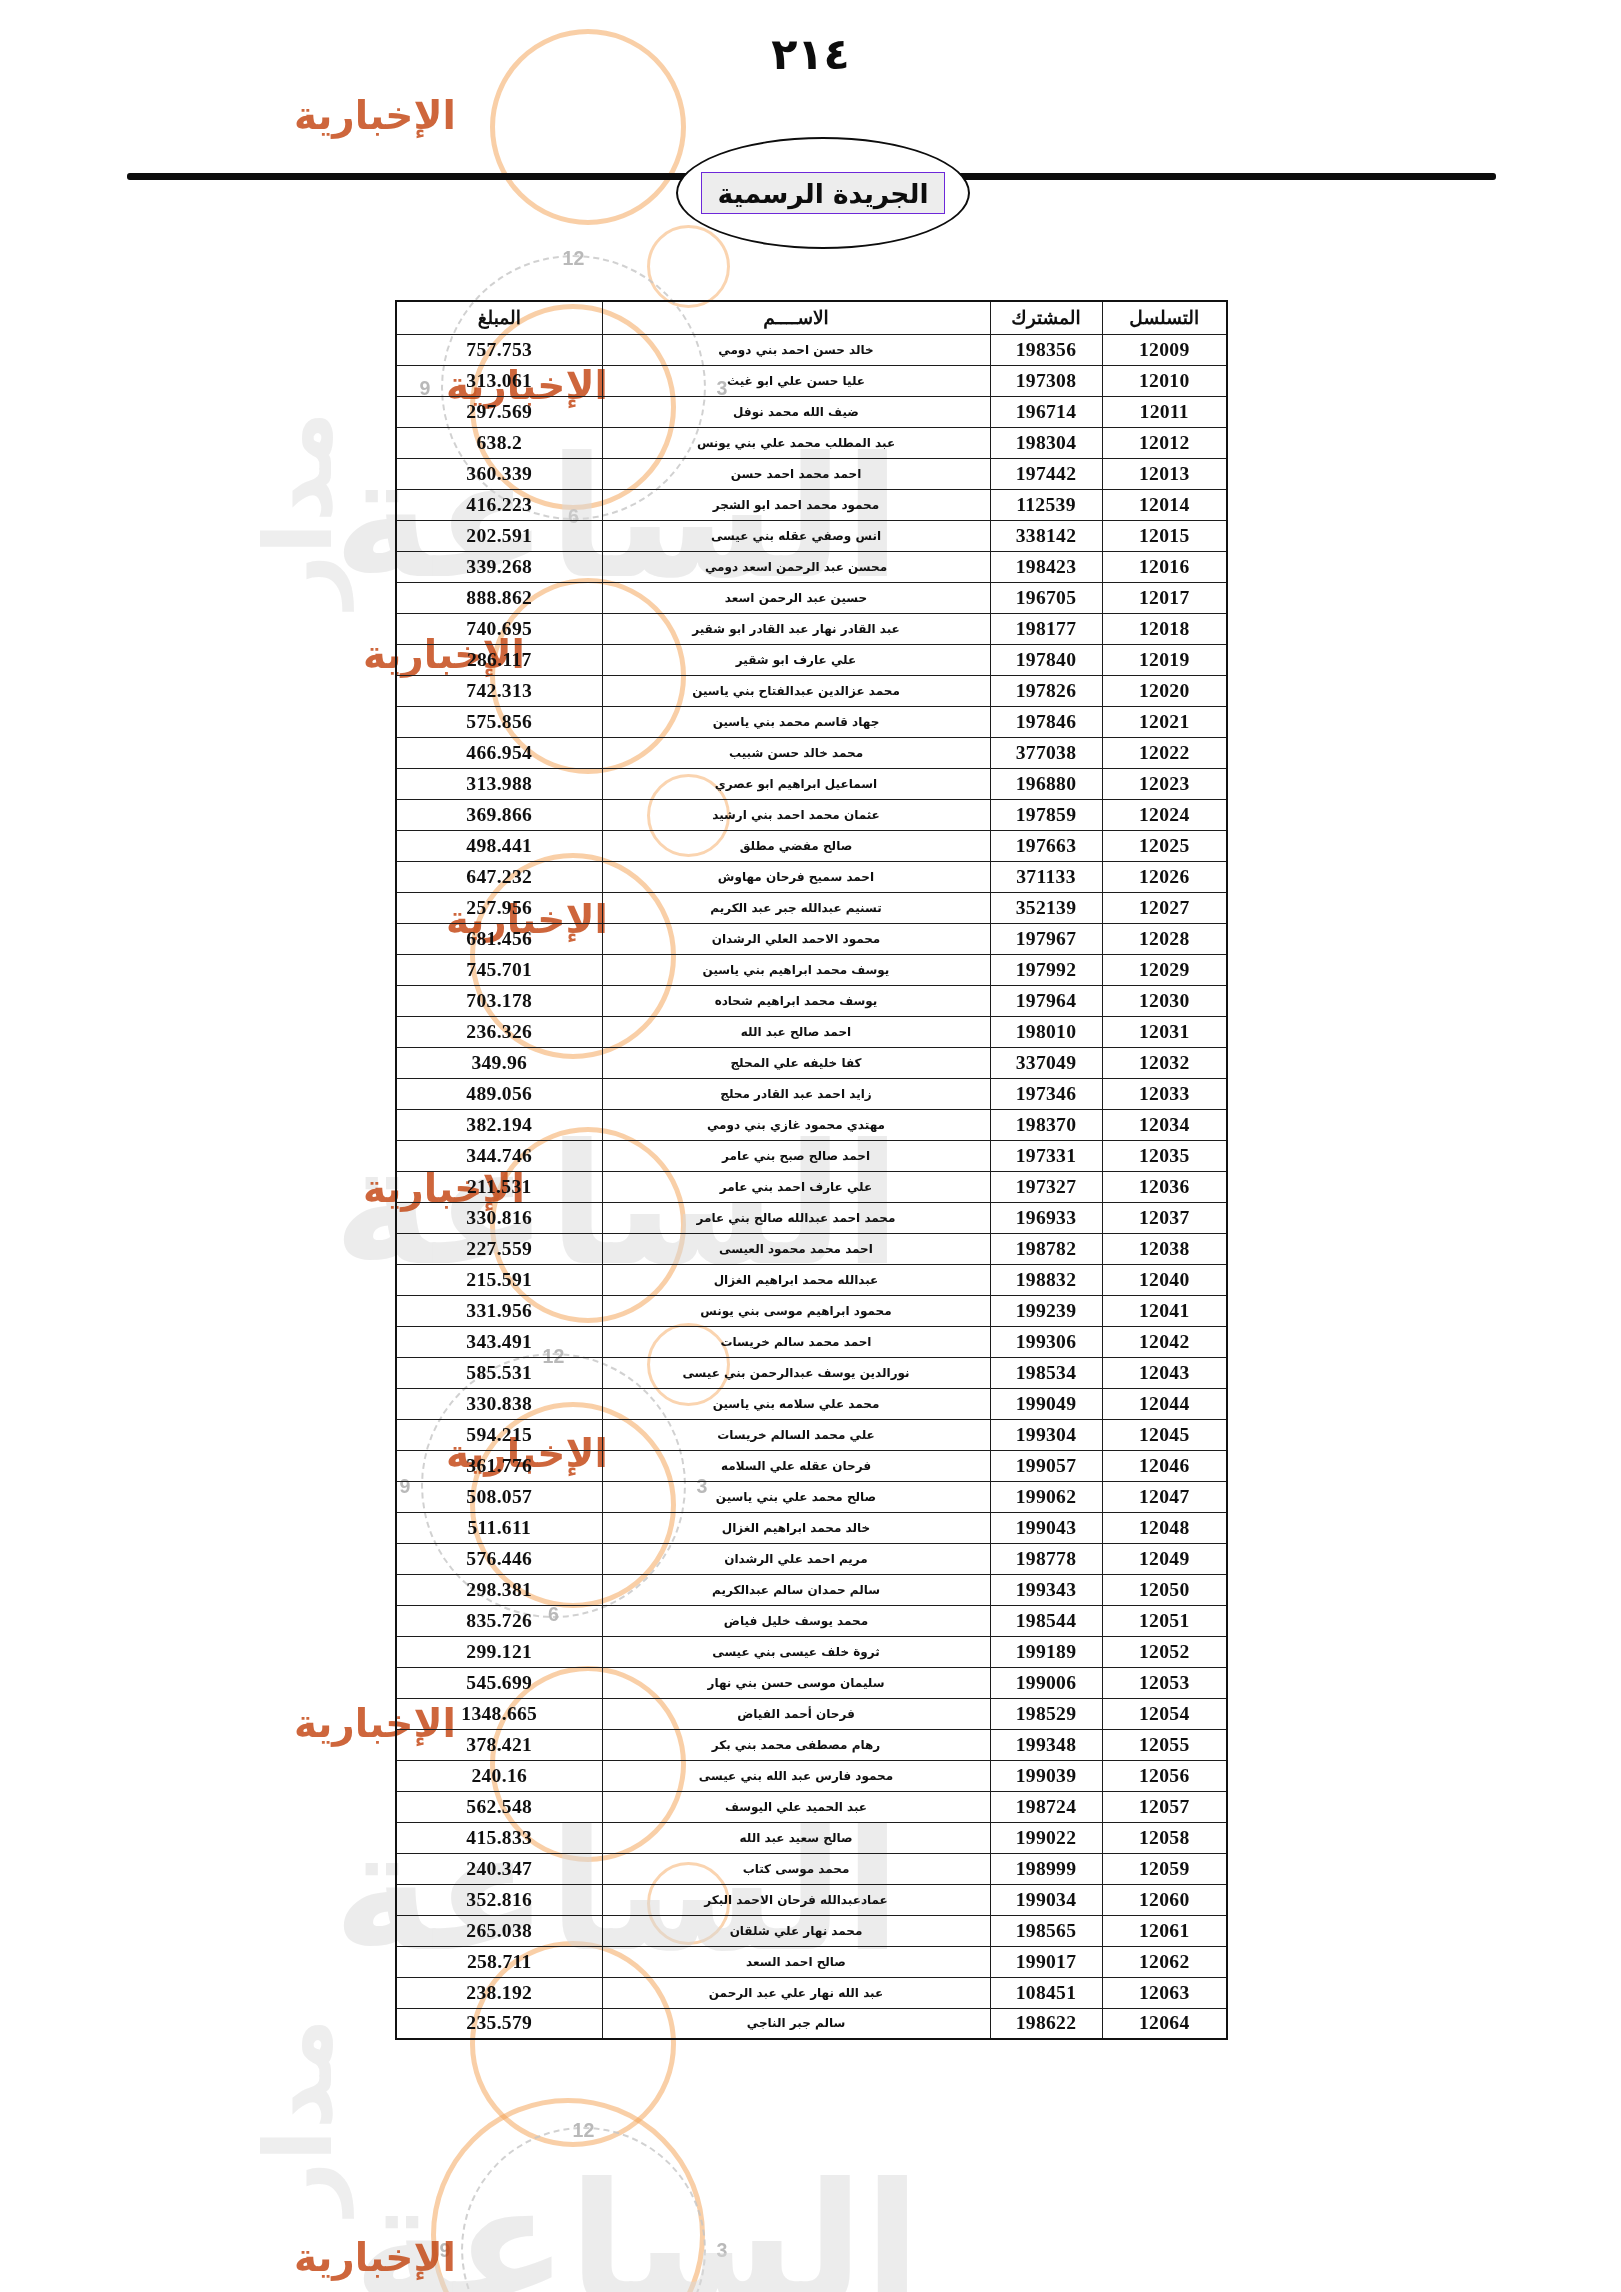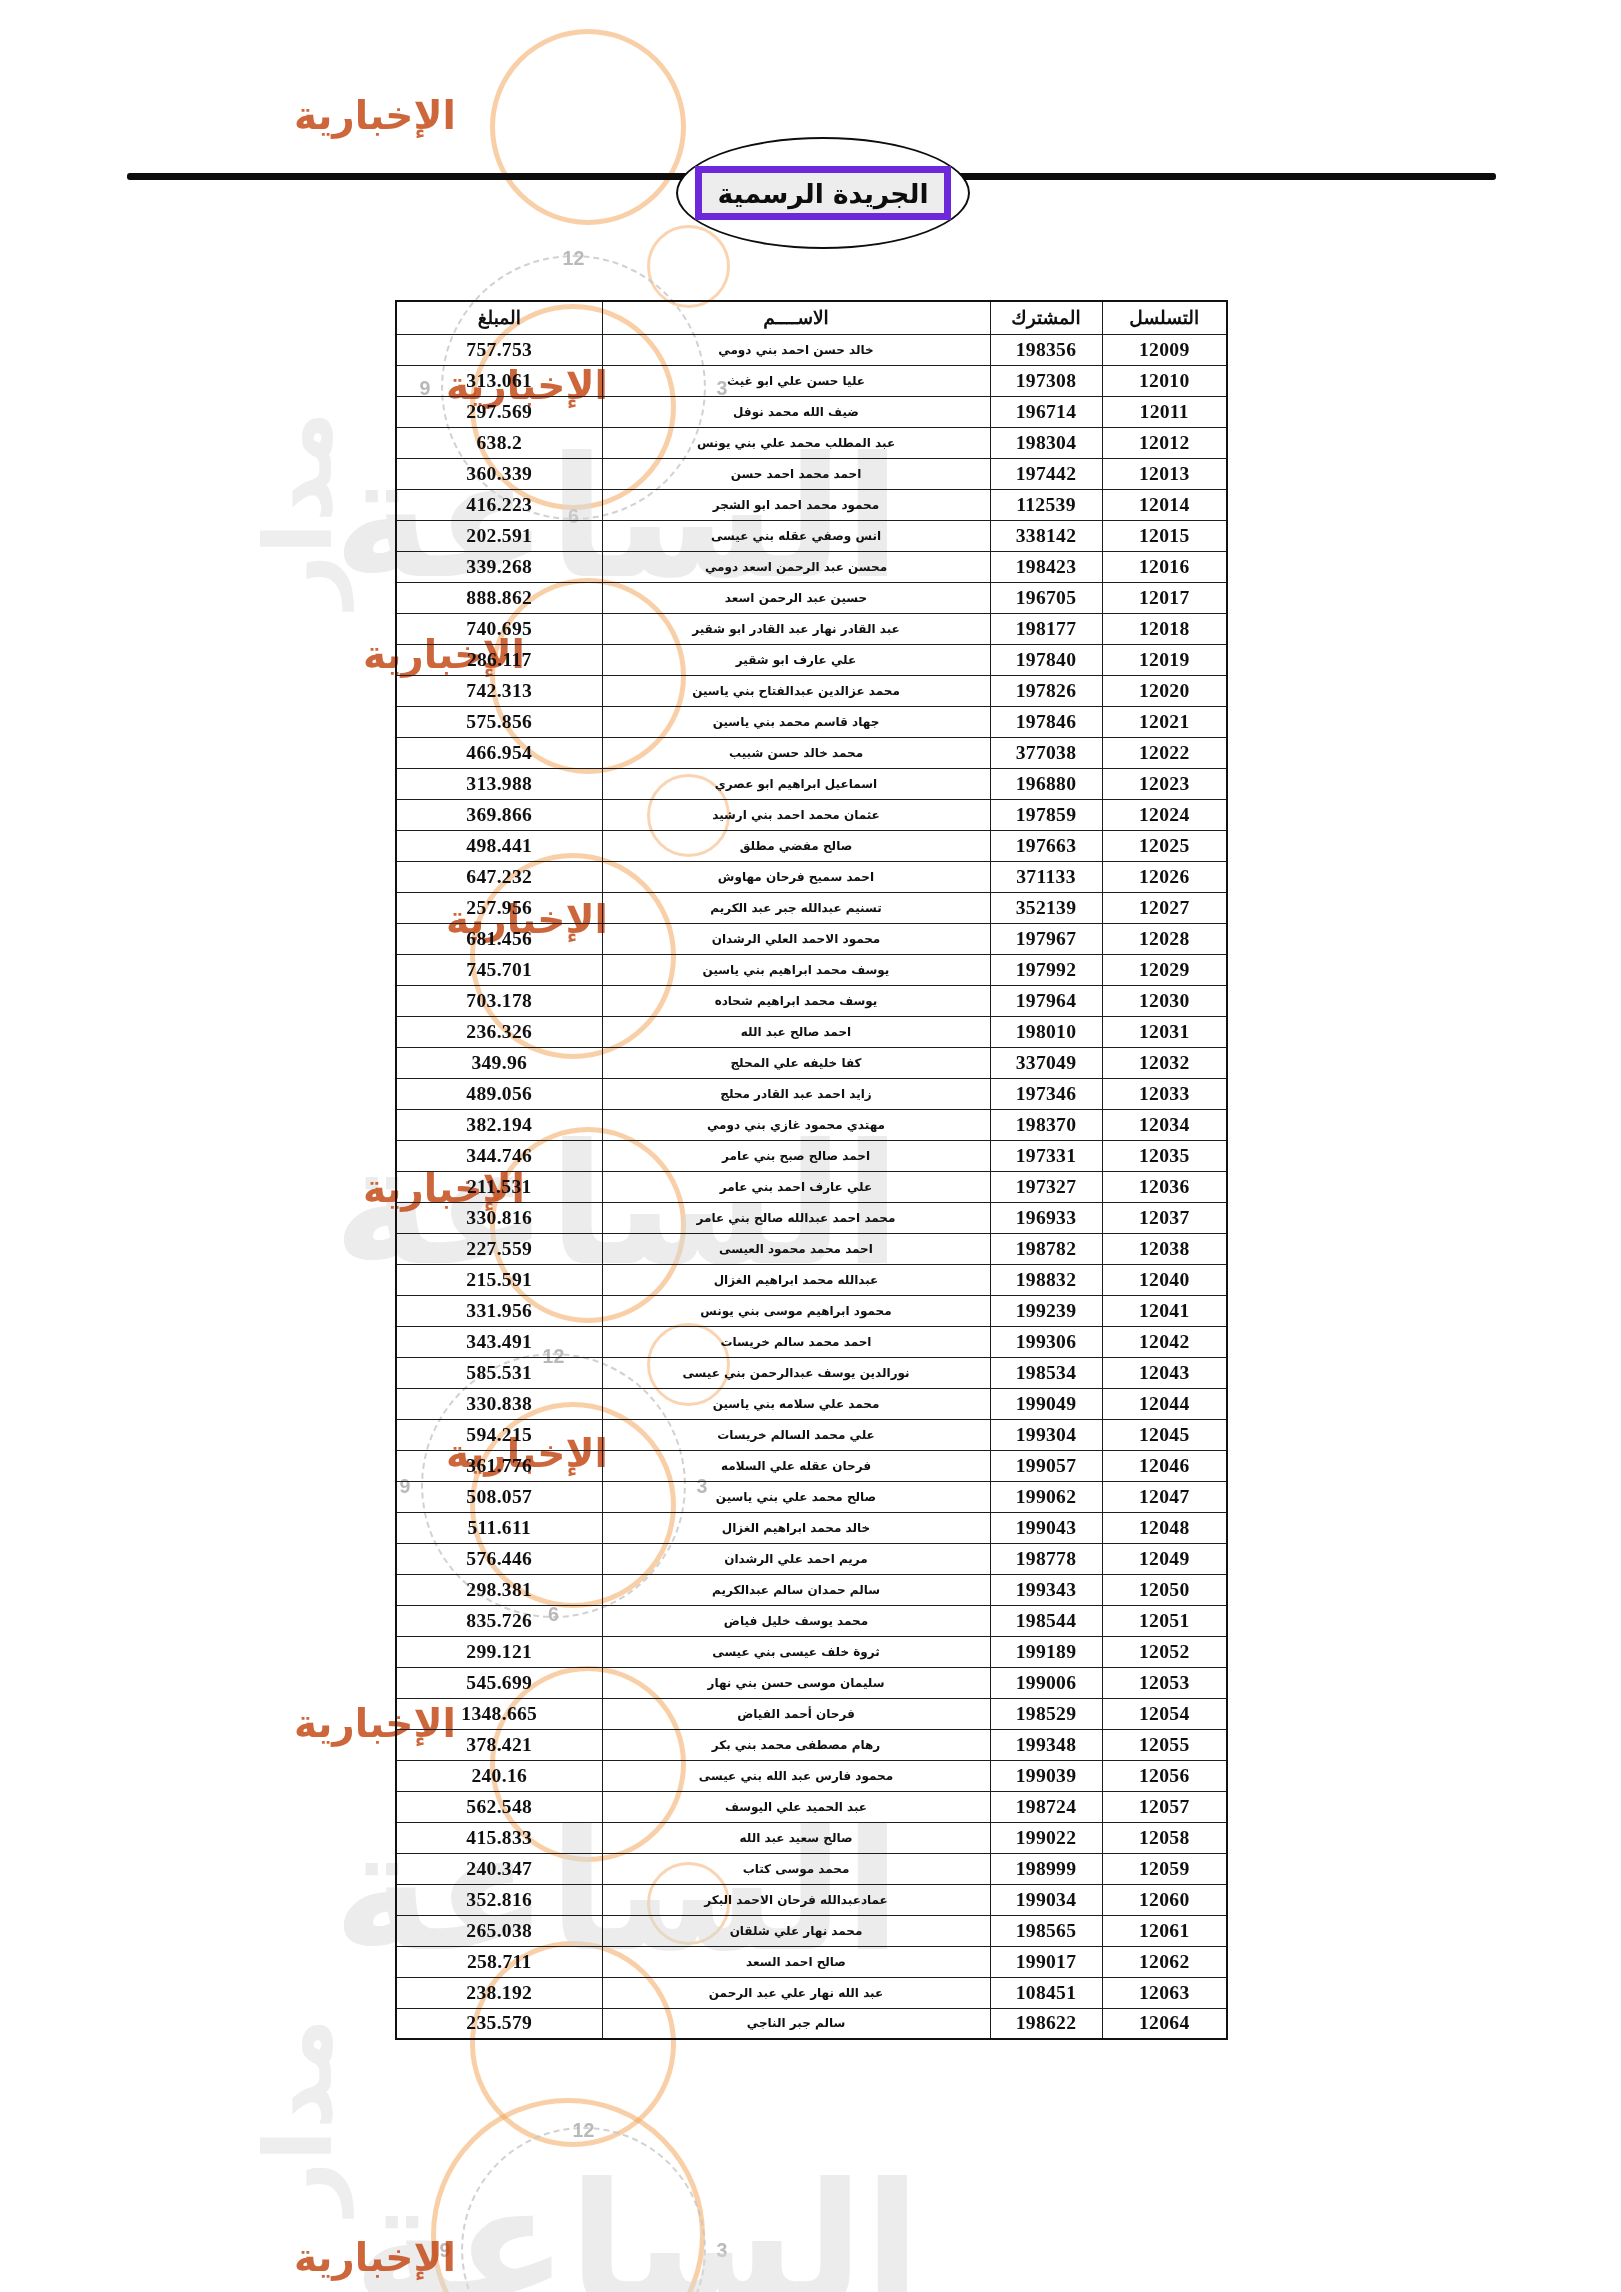--- a/index.html
+++ b/index.html
@@ -44,21 +44,21 @@
   .header-rule {
     position:absolute; top:173px; left:127px; width:1369px; height:6.9px;
     background:#0d0d0d; z-index:2; border-radius:2.9px;
   }
   .title-ellipse {
     position:absolute; top:137px; left:676px; width:294px; height:112px;
     background:#ffffff; border:2.9px solid #0d0d0d; border-radius:50%;
     display:flex; align-items:center; justify-content:center; z-index:3;
   }
   .title-box {
-    border:7px solid #6d28d9; background:#ededed; padding:4.9px 15.7px;
+    border:1px solid #6d28d9; background:#ededed; padding:4.9px 15.7px;
     font-size:26.5px; font-weight:bold; color:#0d0d0d; white-space:nowrap;text-align:right;
   }
   
   .data-table {
     position:absolute; top:300px; right:393px; width:831px; z-index:2;
     border-collapse:collapse; table-layout:fixed; background:transparent;
     border:2px solid #111;
   }
   .data-table th, .data-table td {
     border:1px solid #1c1c1c; text-align:center; vertical-align:middle;
@@ -119,20 +119,21 @@
     <div class="wm wm-sub" style="left:294px; top:93px;">الإخبارية</div>
     <div class="wm wm-sub" style="left:446px; top:363px;">الإخبارية</div>
     <div class="wm wm-sub" style="left:363px; top:632px;">الإخبارية</div>
     <div class="wm wm-sub" style="left:446px; top:897px;">الإخبارية</div>
     <div class="wm wm-sub" style="left:363px; top:1166px;">الإخبارية</div>
     <div class="wm wm-sub" style="left:446px; top:1431px;">الإخبارية</div>
     <div class="wm wm-sub" style="left:294px; top:1701px;">الإخبارية</div>
     <div class="wm wm-sub" style="left:294px; top:2235px;">الإخبارية</div>
   </div>
 
+  <div class="page-number">٢١٤</div>
 
   <div class="header-rule"></div>
   <div class="title-ellipse">
     <span class="title-box">الجريدة الرسمية</span>
   </div>
 
   <table class="data-table" dir="rtl">
     <colgroup>
       <col style="width:125px">
       <col style="width:112px">

